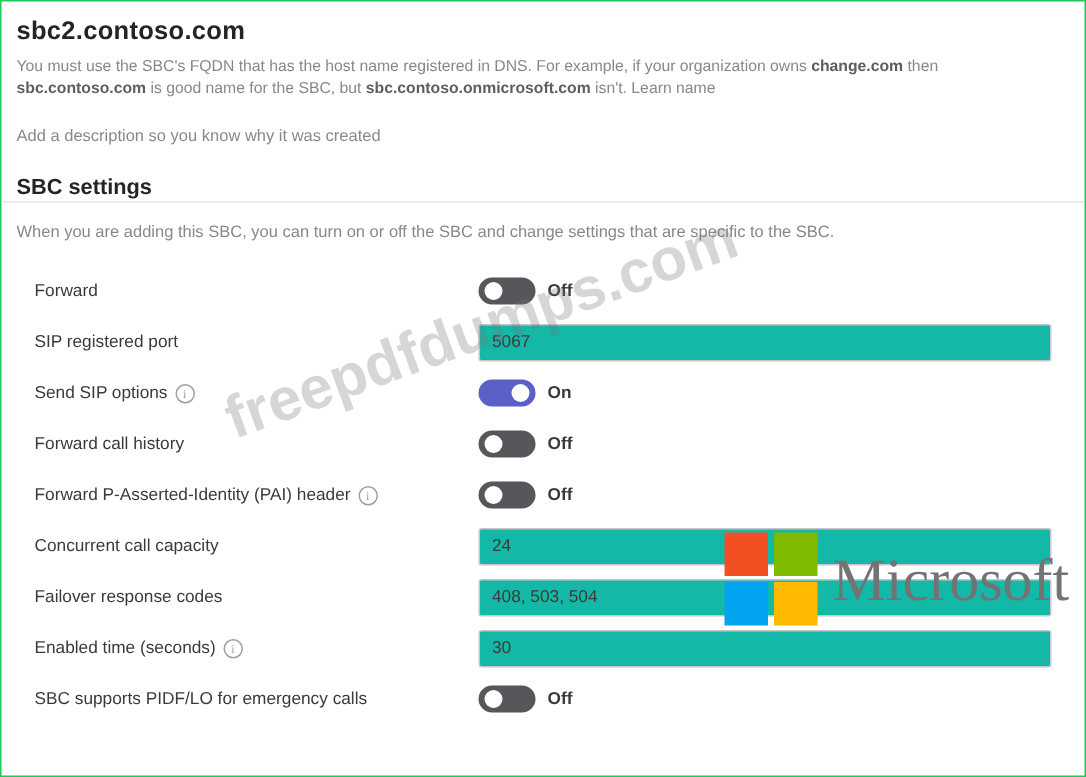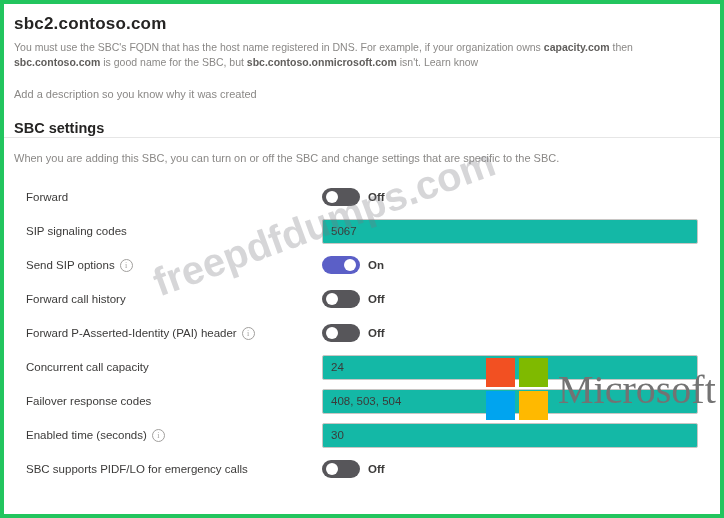--- a/index.html
+++ b/index.html
@@ -13,21 +13,21 @@
     font-family: "Liberation Sans", sans-serif;
     color: #333333;
     overflow: hidden;
     position: relative;
   }
   .page {
     position: relative;
     width: 724px;
     height: 518px;
     box-sizing: border-box;
-    border: 4px solid #22c55e;
+    border: 1px solid #22c55e;
     background: #ffffff;
     overflow: hidden;
   }
   .title {
     font-size: 17px;
     font-weight: bold;
     color: #252423;
     padding: 10px 0 6px 10px;
     letter-spacing: 0.2px;
   }
@@ -179,21 +179,21 @@
   }
 </style>
 </head>
 <body>
 
 <div class="page">
 
   <div class="title">sbc2.contoso.com</div>
 
   <div class="helptext">
-    <span>You must use the SBC's FQDN that has the host name registered in DNS. For example, if your organization owns </span><b>capacity.com</b><span> then </span><b>sbc.contoso.com</b><span> is good name for the SBC, but </span><b>sbc.contoso.onmicrosoft.com</b><span> isn't. </span><a class="helplink" href="#">Learn know</a>
+    <span>You must use the SBC's FQDN that has the host name registered in DNS. For example, if your organization owns </span><b>change.com</b><span> then </span><b>sbc.contoso.com</b><span> is good name for the SBC, but </span><b>sbc.contoso.onmicrosoft.com</b><span> isn't. </span><a class="helplink" href="#">Learn name</a>
   </div>
 
   <div class="desc">Add a description so you know why it was created</div>
 
   <div class="section-head">SBC settings</div>
 
   <div class="section-sub">When you are adding this SBC, you can turn on or off the SBC and change settings that are specific to the SBC.</div>
 
   <div class="settings">
 
@@ -204,21 +204,21 @@
       <div class="toggle-wrap">
         <span class="toggle">
             <span class="knob"></span>
           </span>
         <span class="toggle-state">Off</span>
       </div>
     </div>
 
     <div class="row input-row">
       <div class="row-label">
-        <span>SIP signaling codes</span>
+        <span>SIP registered port</span>
       </div>
       <input class="text-input" type="text" value="5067" style="">
     </div>
 
     <div class="row toggle-row">
       <div class="row-label">
         <span>Send SIP options</span>
         <span class="info-icon">i</span>
       </div>
       <div class="toggle-wrap">

